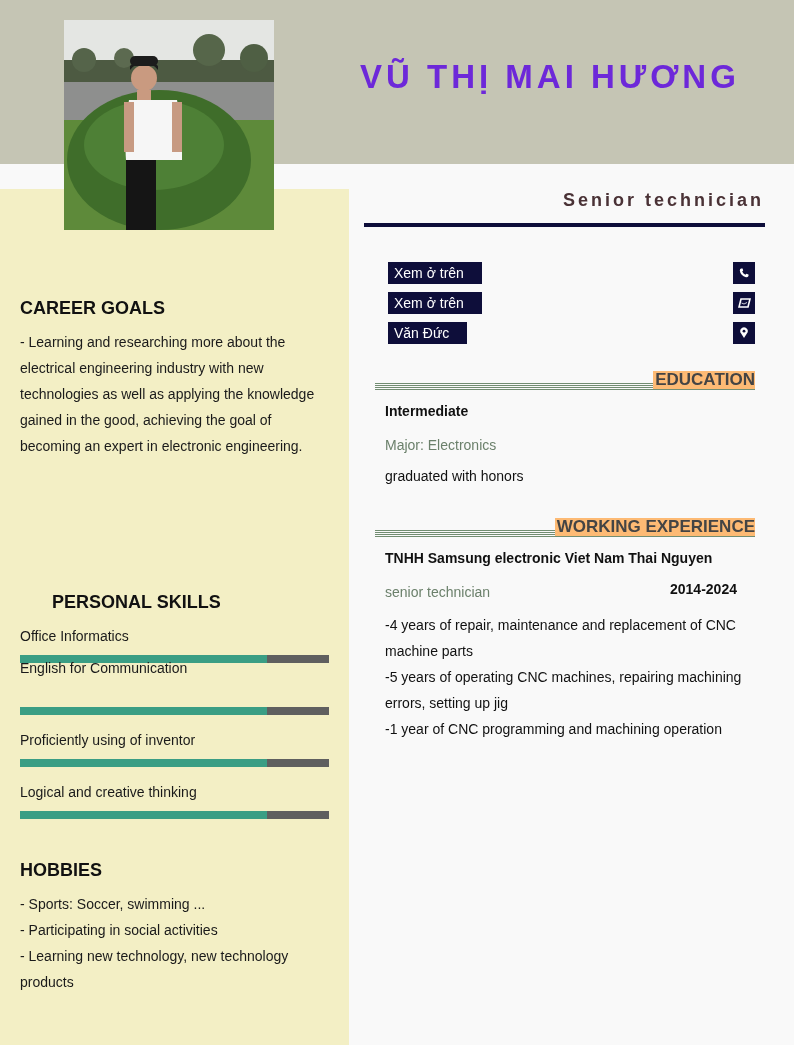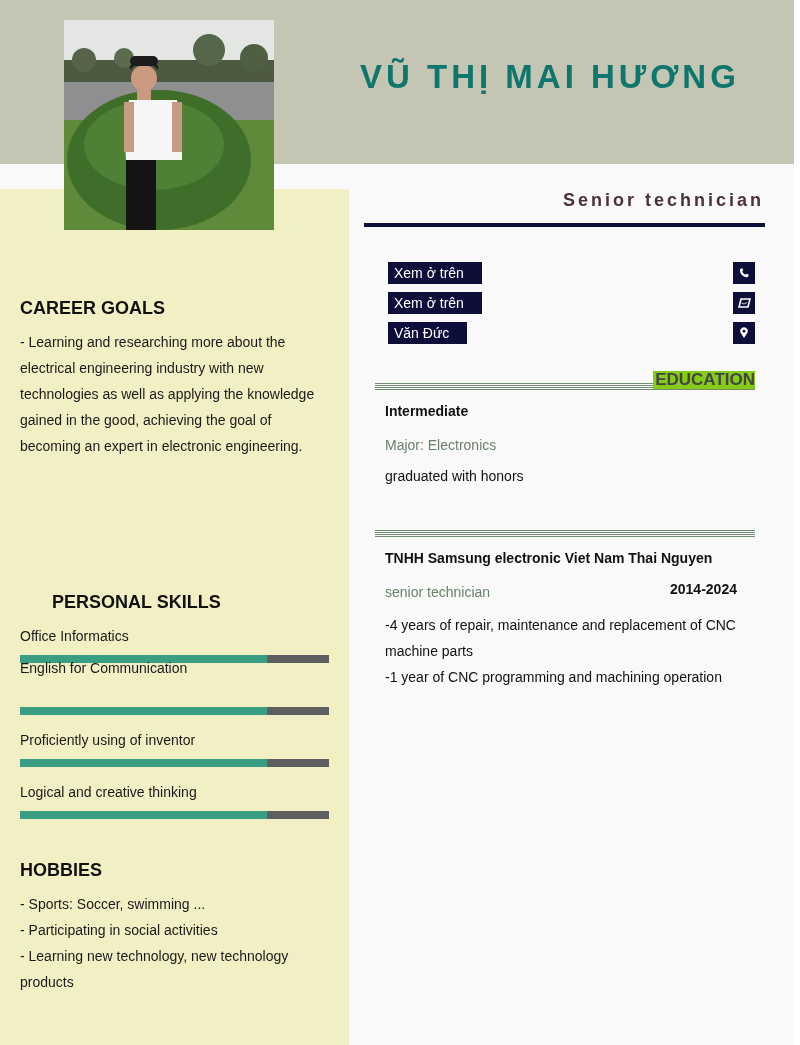--- a/index.html
+++ b/index.html
@@ -2,38 +2,38 @@
 <html><head>
 <meta charset="utf-8">
 <style>
   * { box-sizing: border-box; margin: 0; padding: 0; }
   html, body { width: 800px; height: 1045px; background: #ffffff; overflow: hidden; }
   body { font-family: "Liberation Sans", "DejaVu Sans", sans-serif; position: relative; }
 
   .page { position: absolute; left: 0; top: 0; width: 794px; height: 1045px; background: #f9f9f9; }
 
   .header-band { position: absolute; left: 0; top: 0; width: 794px; height: 164px; background: #c5c5b4; }
-  .name { position: absolute; left: 360px; top: 58px; font-size: 33px; font-weight: bold; letter-spacing: 4px; color: #0f766e; white-space: nowrap; }
+  .name { position: absolute; left: 360px; top: 58px; font-size: 33px; font-weight: bold; letter-spacing: 4px; color: #6d28d9; white-space: nowrap; }
 
   .sidebar { position: absolute; left: 0; top: 189px; width: 349px; height: 856px; background: #f3efc5; }
 
   .photo { position: absolute; left: 64px; top: 20px; width: 210px; height: 210px; overflow: hidden; }
   .photo svg { display: block; }
 
   .job-title { position: absolute; right: 30px; top: 190px; font-size: 18px; font-weight: bold; letter-spacing: 3px; color: #4a3236; white-space: nowrap; }
   .title-rule { position: absolute; left: 364px; top: 223px; width: 401px; height: 4px; background: #0e0e3a; }
 
   .contact-row { position: absolute; left: 388px; height: 34px; }
   .contact-label { display: inline-block; height: 22px; line-height: 22px; background: #0e0e3a; color: #ffffff; font-size: 14px; padding: 0 18px 0 6px; }
   .contact-icon { position: absolute; left: 733px; width: 22px; height: 22px; background: #0e0e3a; display: flex; align-items: center; justify-content: center; }
 
   .section-head { position: absolute; left: 375px; width: 380px; height: 22px; }
   .section-head .dashes { position: absolute; left: 0; right: 0; bottom: 0; height: 7px;
      background-image: repeating-linear-gradient(to bottom, #5a7a5a 0px, #5a7a5a 1px, transparent 1px, transparent 2px); opacity: 0.85; }
-  .section-head .label { position: absolute; right: 0; bottom: 1px; font-size: 17px; font-weight: bold; color: #444444; background: #84cc16; padding-left: 2px; line-height: 18px; }
+  .section-head .label { position: absolute; right: 0; bottom: 1px; font-size: 17px; font-weight: bold; color: #444444; background: #fdba74; padding-left: 2px; line-height: 18px; }
 
   .main-text { position: absolute; left: 385px; font-size: 14px; color: #111111; white-space: nowrap; }
   .bold { font-weight: bold; }
   .muted { color: #6b806b; }
   .bullets { position: absolute; left: 385px; top: 612px; width: 370px; font-size: 14px; line-height: 26px; color: #111111; }
 
   .side-heading { position: absolute; left: 20px; font-size: 18px; font-weight: bold; color: #111111; }
   .side-para { position: absolute; left: 20px; width: 310px; font-size: 14px; line-height: 26px; color: #1a1a1a; }
 
   .skill-label { position: absolute; left: 20px; font-size: 14px; color: #1a1a1a; white-space: nowrap; }
@@ -108,26 +108,28 @@
   <div class="section-head" style="top:368px;">
     <div class="dashes"></div>
     <span class="label">EDUCATION</span>
   </div>
   <div class="main-text bold" style="top:403px;">Intermediate</div>
   <div class="main-text muted" style="top:437px;">Major: Electronics</div>
   <div class="main-text" style="top:468px;">graduated with honors</div>
 
   <div class="section-head" style="top:515px;">
     <div class="dashes"></div>
+    <span class="label">WORKING EXPERIENCE</span>
   </div>
   <div class="main-text bold" style="top:550px;">TNHH Samsung electronic Viet Nam Thai Nguyen</div>
   <div class="main-text muted" style="top:584px;">senior technician</div>
   <div class="main-text bold" style="top:581px; left:670px;">2014-2024</div>
   <div class="bullets">
     <div>-4 years of repair, maintenance and replacement of CNC machine parts</div>
+    <div>-5 years of operating CNC machines, repairing machining errors, setting up jig</div>
     <div>-1 year of CNC programming and machining operation</div>
   </div>
 
   <div class="side-heading" style="top:298px;">CAREER GOALS</div>
   <div class="side-para" style="top:329px;">
     <div>- Learning and researching more about the electrical engineering industry with new technologies as well as applying the knowledge gained in the good, achieving the goal of becoming an expert in electronic engineering.</div>
   </div>
 
   <div class="side-heading" style="top:592px;margin-left:32px;">PERSONAL SKILLS</div>
 

